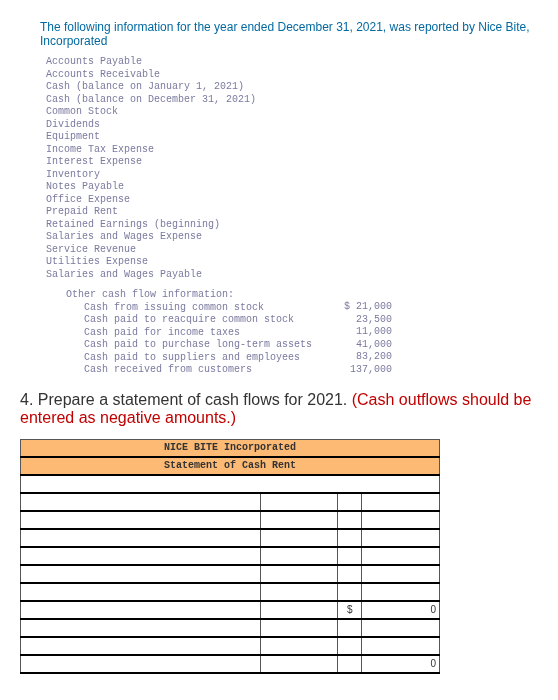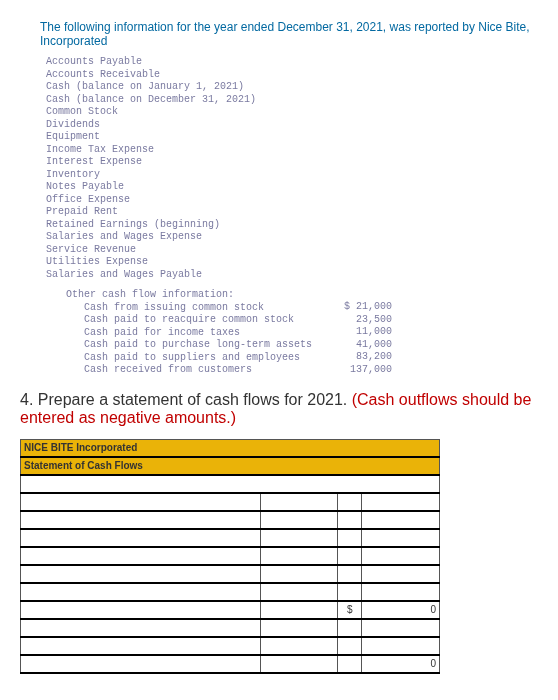--- a/index.html
+++ b/index.html
@@ -53,24 +53,25 @@
     height: 14px;
     padding: 1px 3px;
     font-size: 10px;
     vertical-align: middle;
   }
   table.sheet td.col1 { width: 200px; }
   table.sheet td.col2 { width: 60px; }
   table.sheet td.col3 { width: 14px; text-align: center; }
   table.sheet td.col4 { width: 60px; text-align: right; }
   .hdr {
-    background: #eab308;
-    text-align: left;
+    background: #fdba74;
+    text-align: center;
     font-weight: bold;
     font-size: 11px;
+    font-family: Liberation Mono, monospace;
   }
 </style>
 </head>
 <body>
 
 <div class="intro">The following information for the year ended December 31, 2021, was reported by Nice Bite, Incorporated</div>
 
 <div class="data-section">
   <div class="data-labels">Accounts Payable
 Accounts Receivable
@@ -115,21 +116,21 @@
 <div class="q4">
   <span>4. Prepare a statement of cash flows for 2021. </span><span class="red">(Cash outflows should be entered as negative amounts.)</span>
 </div>
 
 <table class="sheet">
   <tbody>
       <tr>
         <td colspan="4" class="hdr">NICE BITE Incorporated</td>
       </tr>
   <tr>
-        <td colspan="4" class="hdr">Statement of Cash Flows</td>
+        <td colspan="4" class="hdr">Statement of Cash Rent</td>
       </tr>
   <tr>
         <td colspan="4" class="col1"></td>
       </tr>
   <tr>
         <td class="col1"></td>
         <td class="col2"></td>
         <td class="col3"></td>
         <td class="col4"></td>
       </tr>

